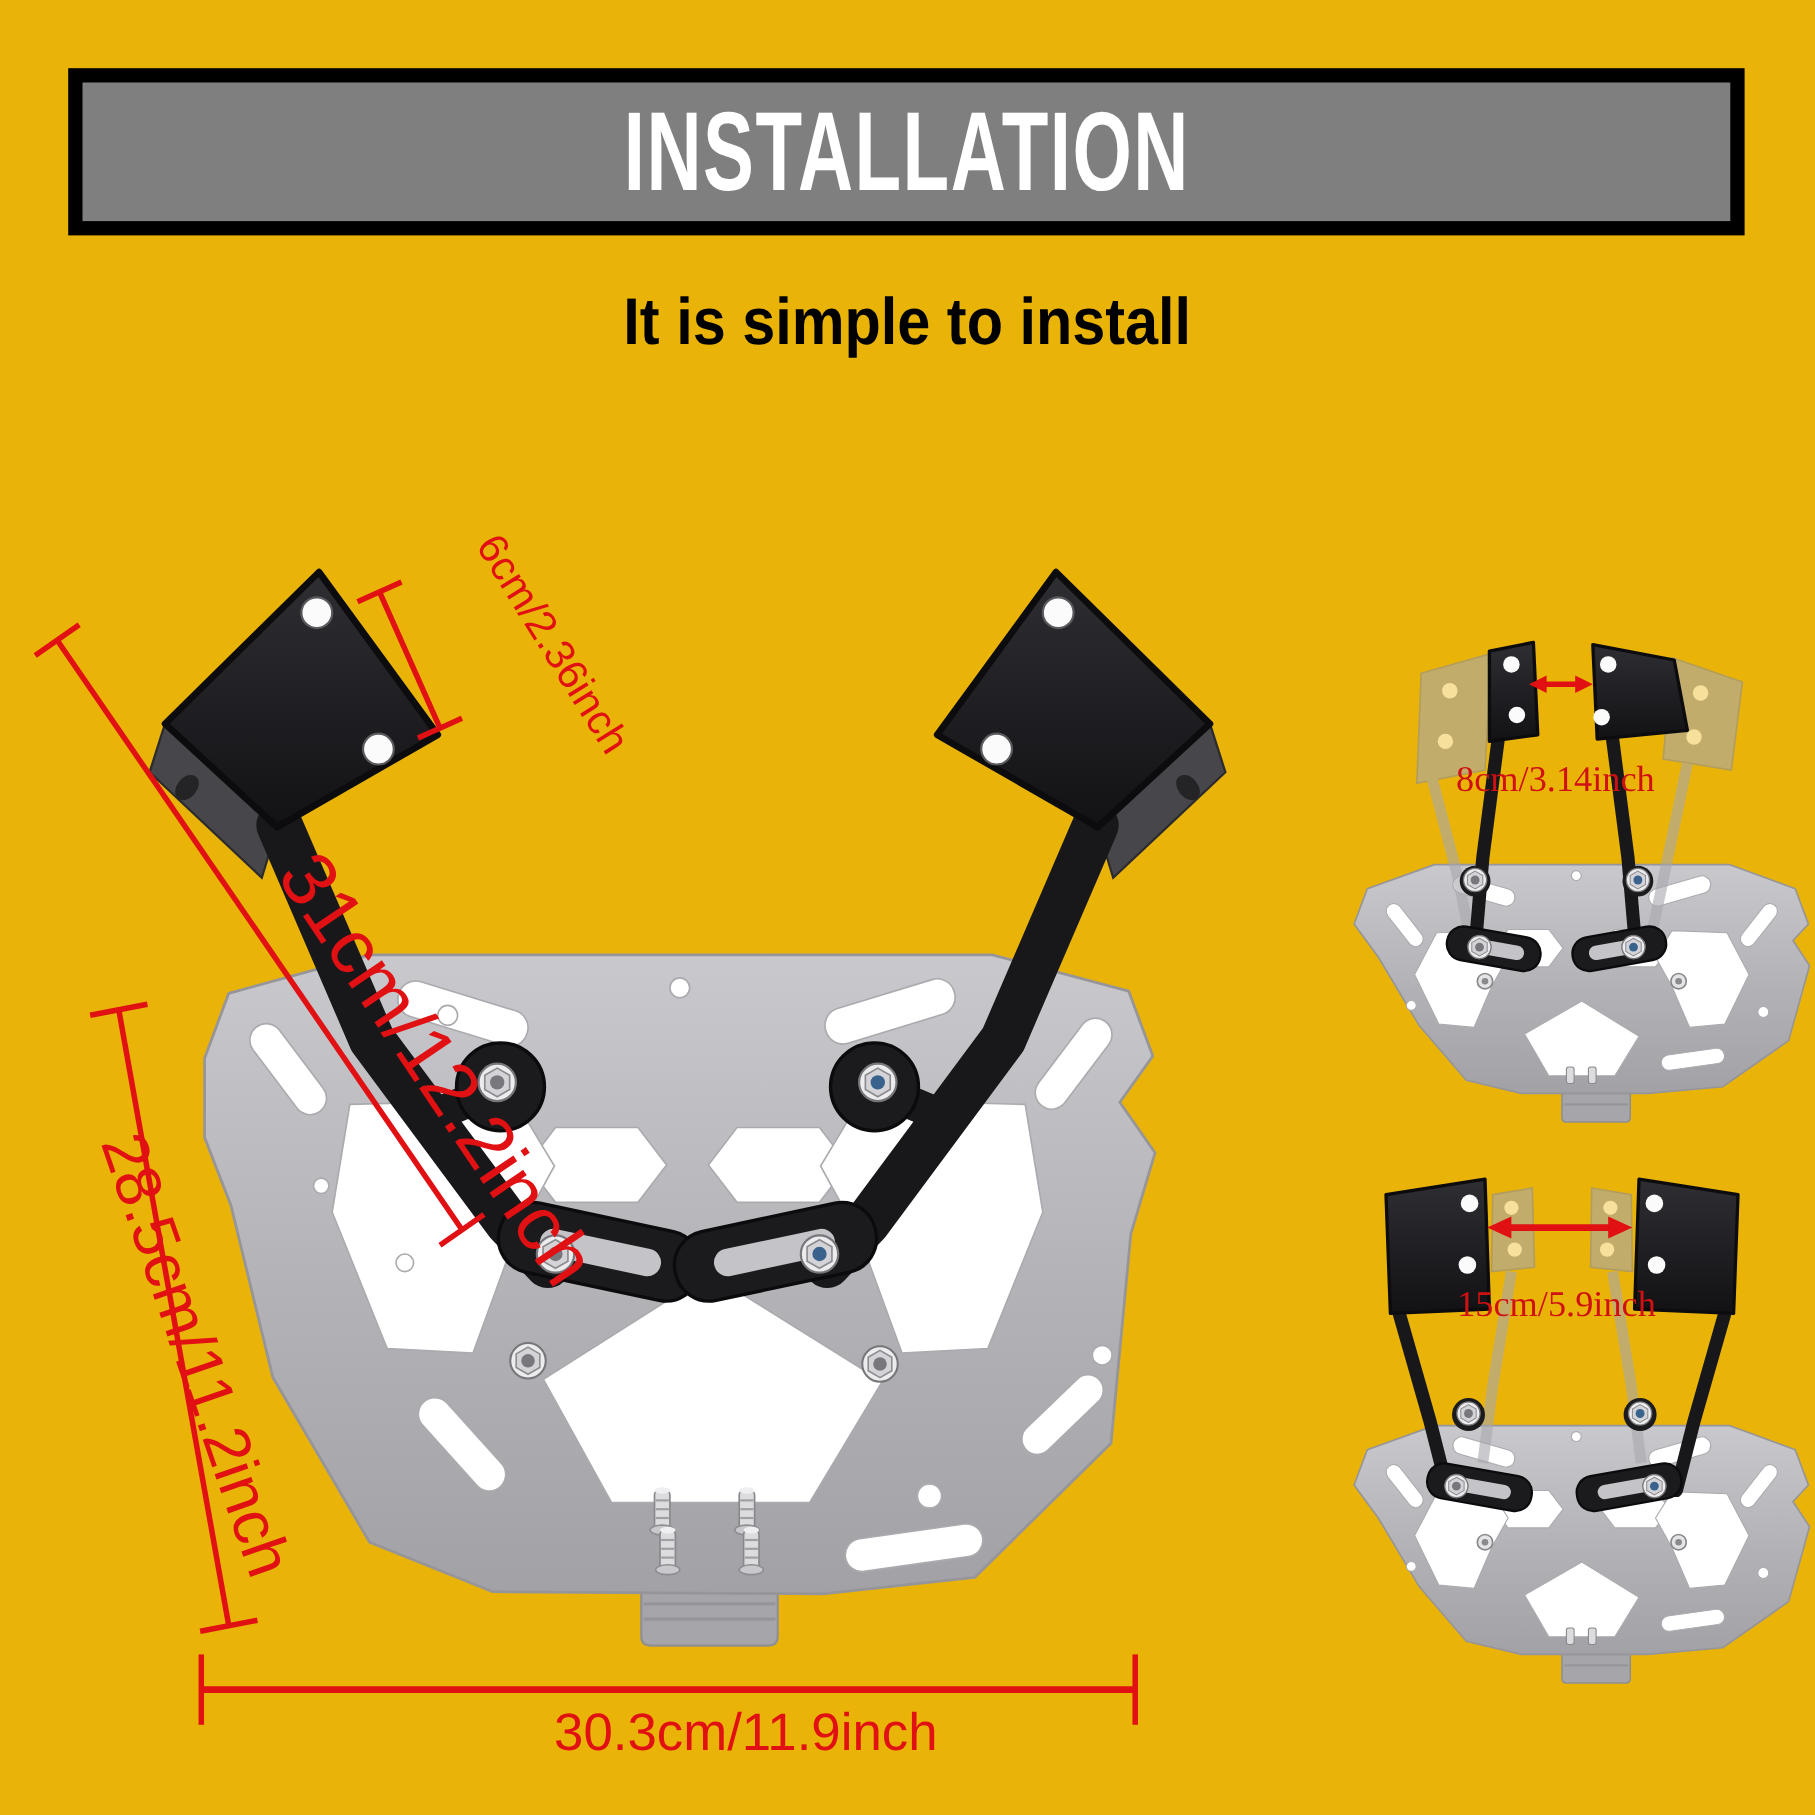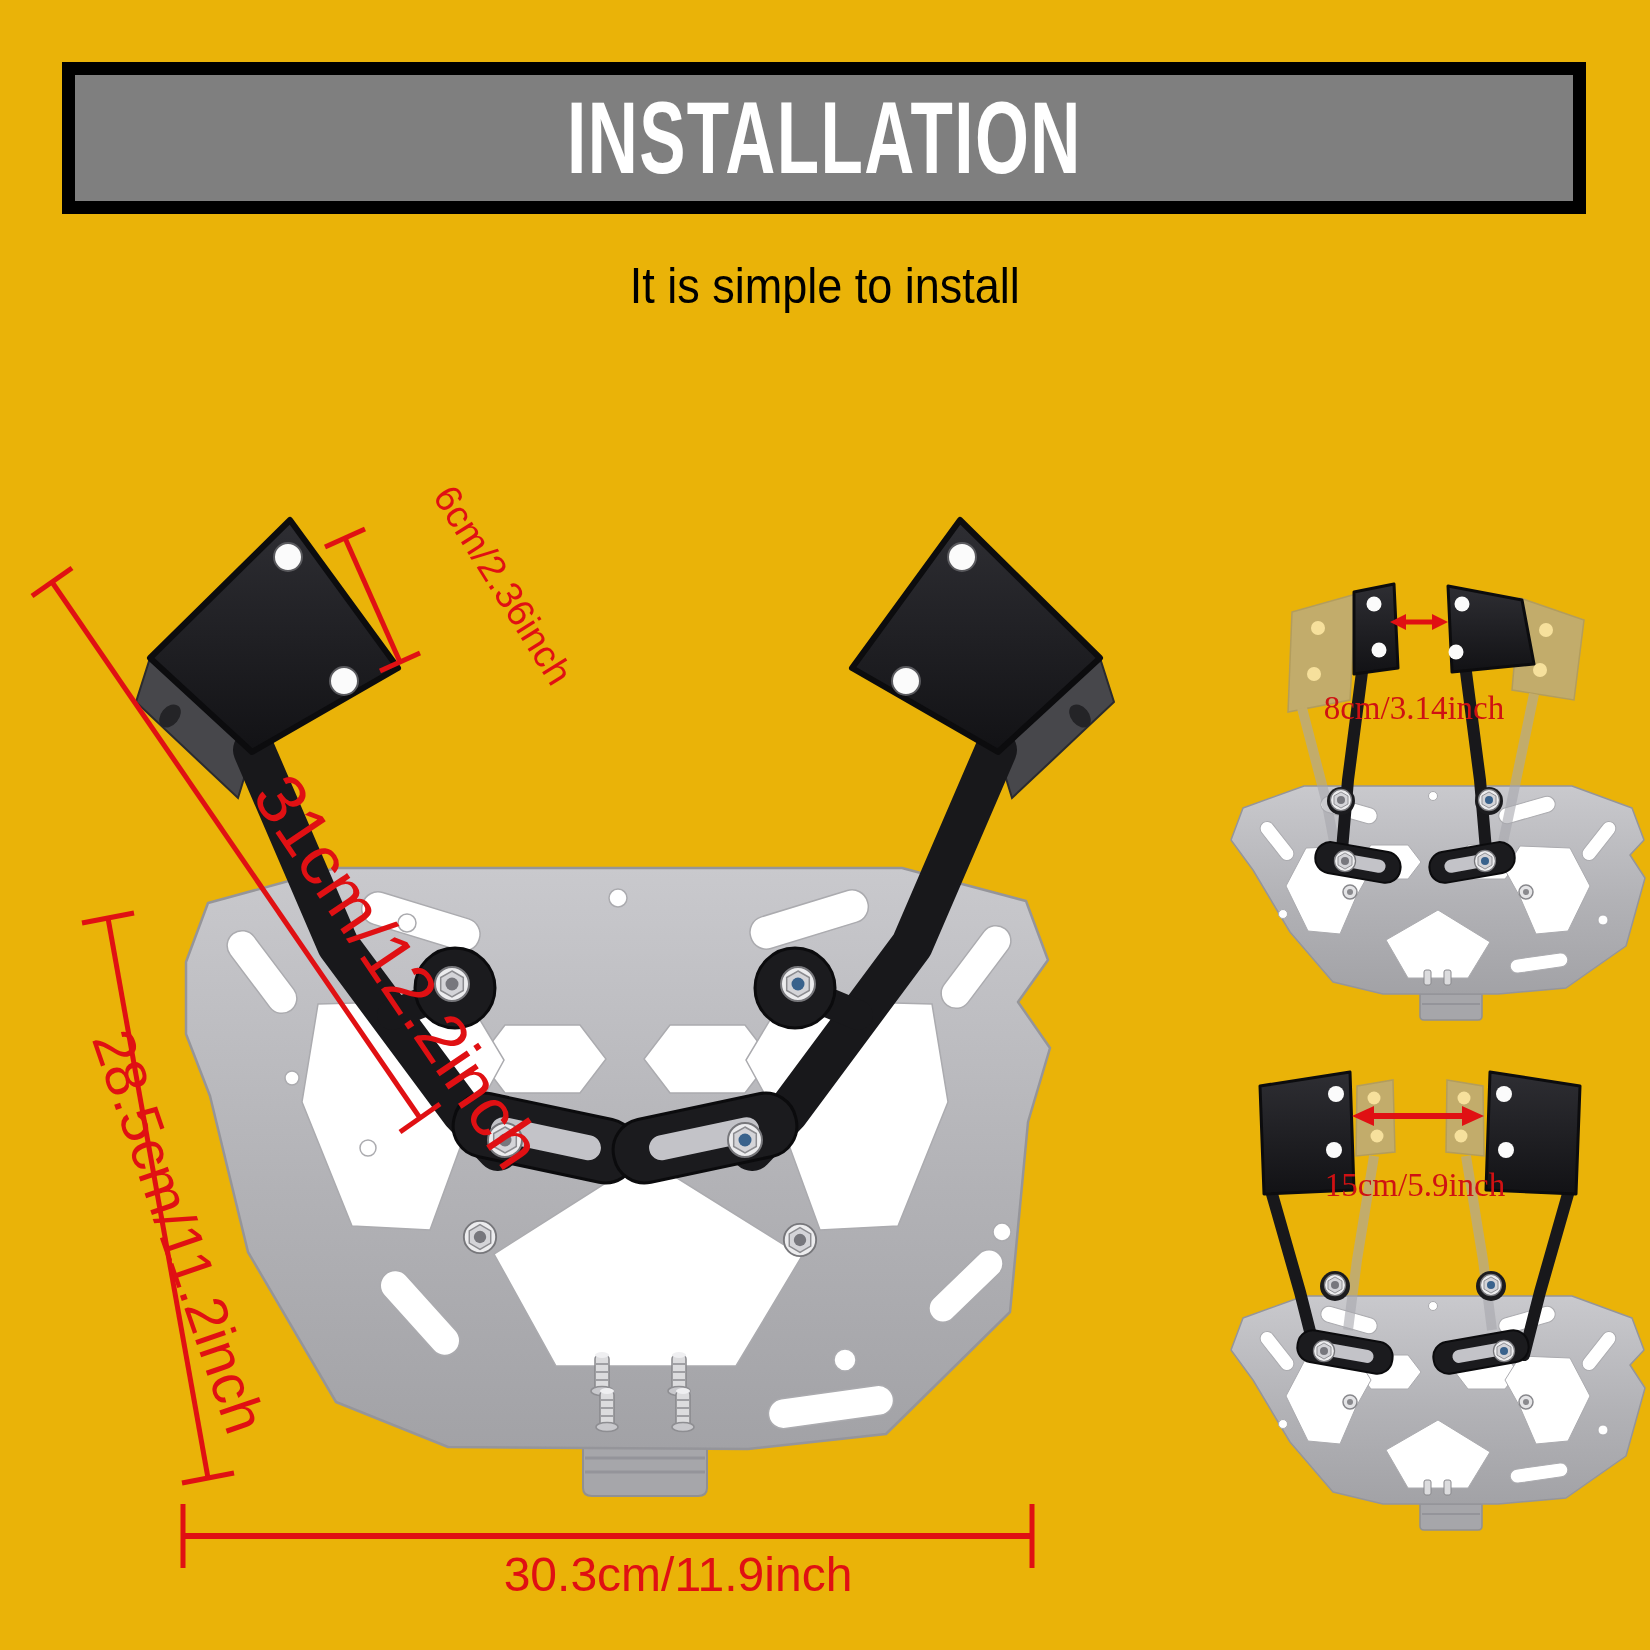--- a/index.html
+++ b/index.html
@@ -15,21 +15,21 @@
     position:absolute;left:13px;top:13px;right:13px;bottom:13px;
     background:#7f7f7f;display:flex;align-items:center;justify-content:center;
   }
   .banner-title{
     color:#ffffff;font-size:102px;font-weight:700;letter-spacing:2px;
     transform:scaleX(0.68);white-space:nowrap;line-height:1;
     font-family:"Liberation Sans",sans-serif;
   }
   .intro-line{
     position:absolute;left:0;width:1650px;text-align:center;color:#000000;
-    font-weight:400;font-size:50px;line-height:1.15;white-space:nowrap;
+    font-weight:700;font-size:60px;line-height:1.15;white-space:nowrap;
   }
   .intro-line > span{display:inline-block;transform:scaleX(0.90);transform-origin:center;}
   .intro-line1{top:258px;}
   .intro-line2{top:336px;}
   svg{position:absolute;left:0;top:0;}
   svg text{font-family:"Liberation Sans",sans-serif;}
   svg text.serif{font-family:"Liberation Serif",serif;}
 </style>
 </head>
 <body>

